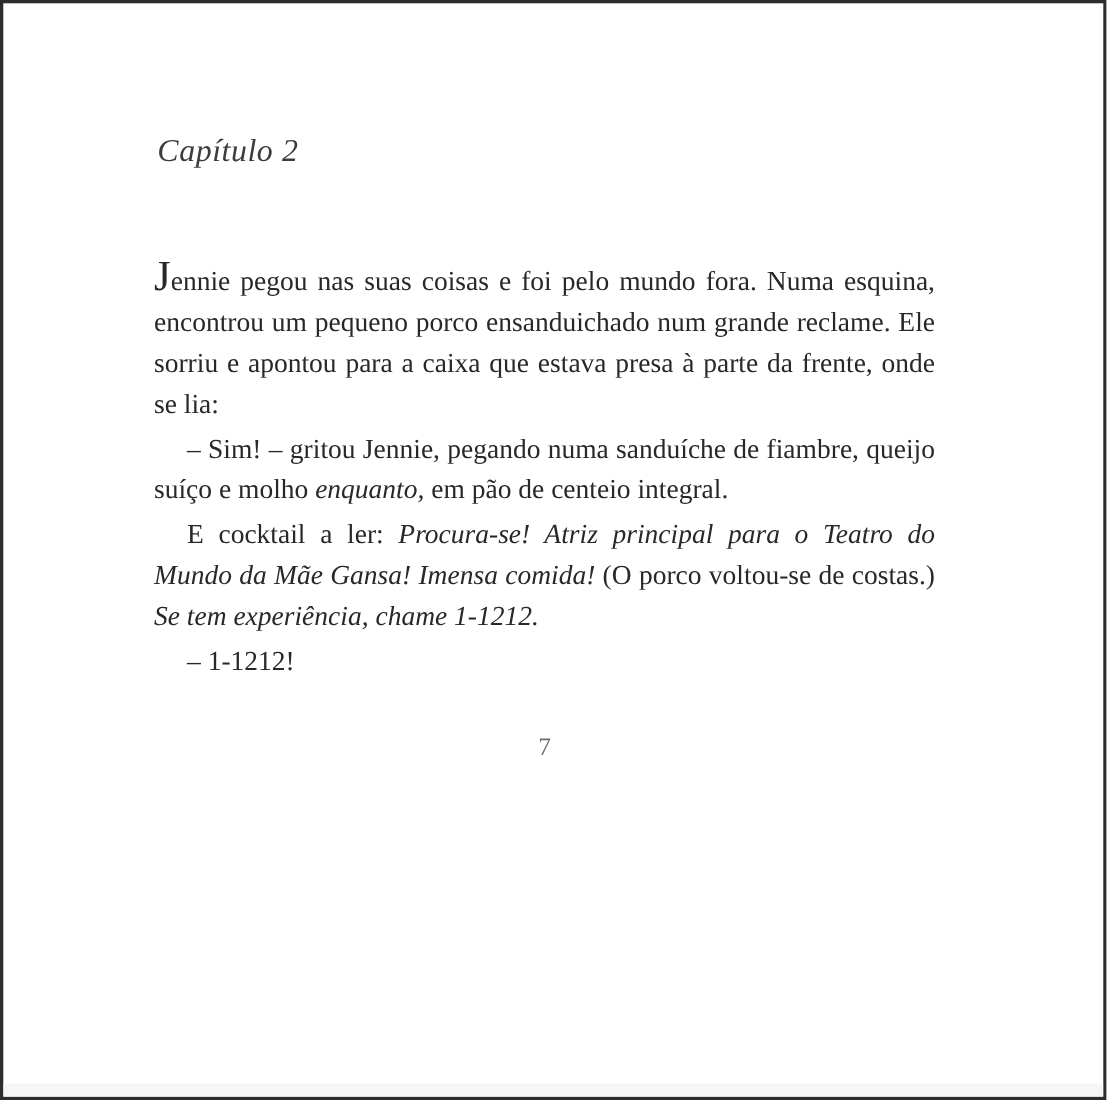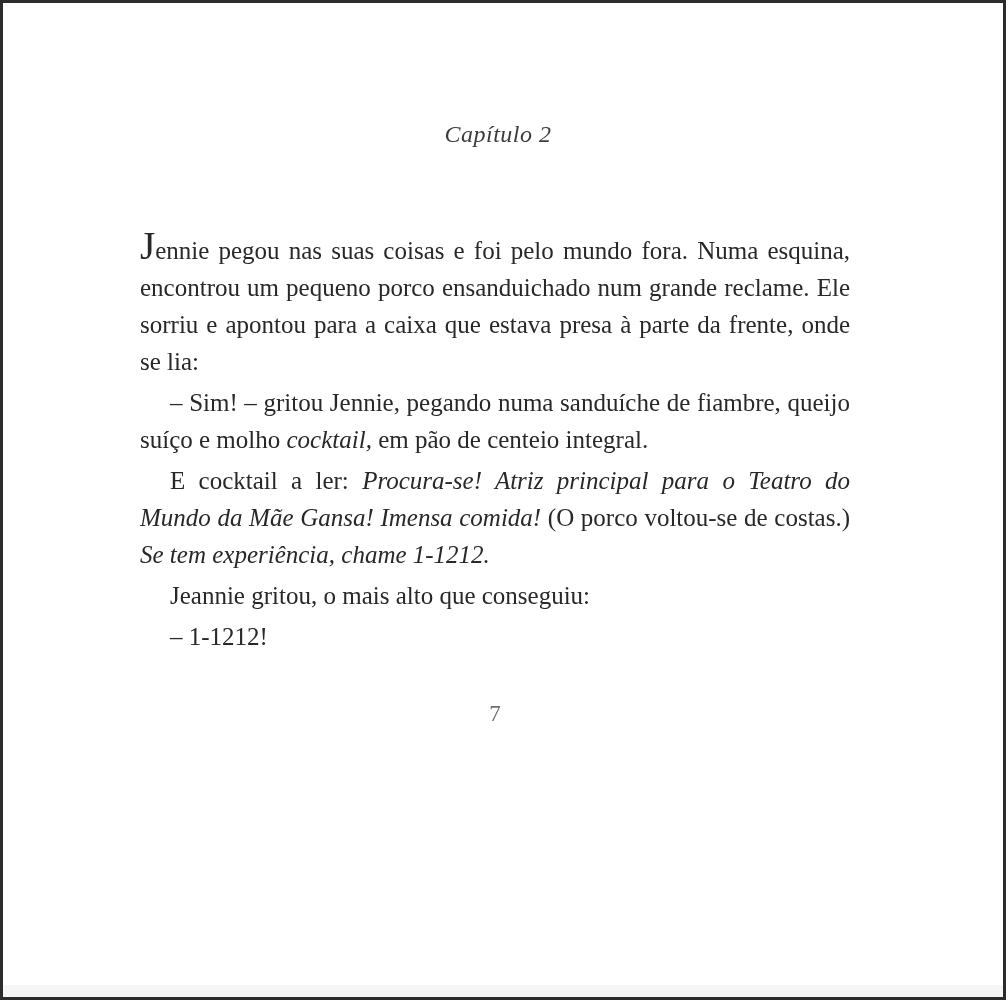--- a/index.html
+++ b/index.html
@@ -22,24 +22,24 @@
     position: absolute;
     left: 0; right: 0; bottom: 0;
     height: 12px;
     background: #f6f6f6;
   }
   .chapter {
     margin: 118px 0 0 0;
     padding: 0;
     width: 710px;
     margin-left: 140px;
-    text-align: center;
+    text-align: left;
     font-style: italic;
     font-weight: normal;
-    font-size: 24px;
+    font-size: 29px;
     color: #3c3c3c;
     letter-spacing: 0.5px;
   }
   .body-text {
     width: 710px;
     margin: 84px 16px 0 137px;
     font-size: 25px;
     line-height: 37px;
     color: #282828;
     text-align: justify;
@@ -70,20 +70,19 @@
   }
 </style>
 </head>
 <body>
 
 <div class="book-frame">
   <h2 class="chapter">Capítulo 2</h2>
 
   <div class="body-text">
       <p><span class="seg-initial">J</span><span class="seg-roman">ennie pegou nas suas coisas e foi pelo mundo fora. Numa esquina, encontrou um pequeno porco ensanduichado num grande reclame. Ele sorriu e apontou para a caixa que estava presa à parte da frente, onde se lia:</span></p>
-      <p class="indented"><span class="seg-roman">– Sim! – gritou Jennie, pegando numa sanduíche de fiambre, queijo suíço e molho </span><span class="seg-italic">cocktail,</span><span class="seg-roman"> em pão de centeio integral.</span></p>
+      <p class="indented"><span class="seg-roman">– Sim! – gritou Jennie, pegando numa sanduíche de fiambre, queijo suíço e molho </span><span class="seg-italic">enquanto,</span><span class="seg-roman"> em pão de centeio integral.</span></p>
       <p class="indented"><span class="seg-roman">E cocktail a ler: </span><span class="seg-italic">Procura-se! Atriz principal para o Teatro do Mundo da Mãe Gansa! Imensa comida!</span><span class="seg-roman"> (O porco voltou-se de costas.) </span><span class="seg-italic">Se tem experiência, chame 1-1212.</span></p>
-      <p class="indented"><span class="seg-roman">Jeannie gritou, o mais alto que conseguiu:</span></p>
       <p class="indented"><span class="seg-roman">– 1-1212!</span></p>
     </div>
 
   <div class="folio">7</div>
 </div>
 
 </body></html>

